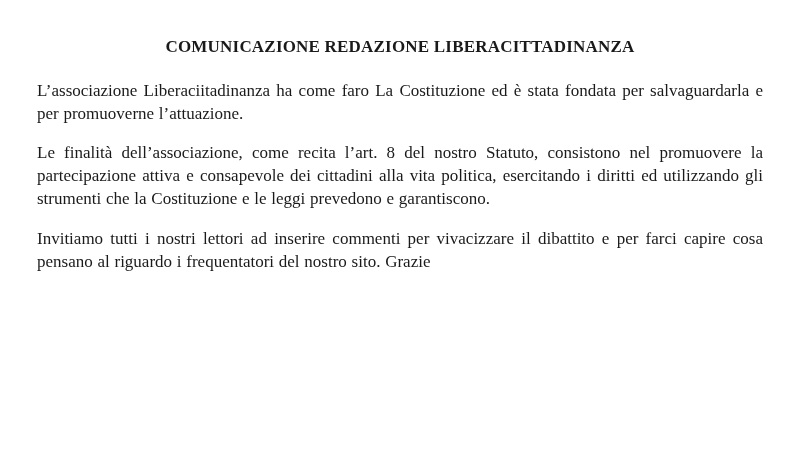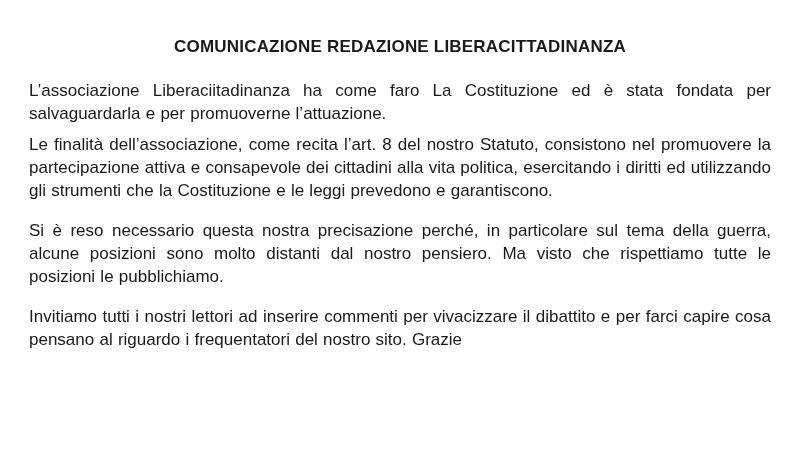--- a/index.html
+++ b/index.html
@@ -11,58 +11,57 @@
     height: 466px;
     background: #ffffff;
     overflow: hidden;
   }
   .page {
     box-sizing: border-box;
     width: 800px;
     height: 466px;
     padding: 36px 21px 0 21px;
     background: #ffffff;
-    font-family: Liberation Sans, sans-serif;
+    font-family: Liberation Serif, serif;
     color: #1a1a1a;
   }
   .doc-title {
     margin: 0 0 22px 0;
     font-size: 17px;
     line-height: 21px;
     font-weight: bold;
     text-align: center;
     letter-spacing: 0.2px;
   }
   .para-block {
     margin: 0;
   }
   .para-block + .para-block {
     margin-top: 17px;
   }
   .para-block p {
-    margin: 8px;
+    margin: 16px;
     font-size: 17px;
     line-height: 23px;
     text-align: justify;
     word-spacing: 0.5px;
   }
 </style>
 </head>
 <body>
 
 <div class="page">
 
   <h1 class="doc-title">COMUNICAZIONE REDAZIONE LIBERACITTADINANZA</h1>
 
   <div class="para-block">
     <p>L’associazione Liberaciitadinanza ha come faro La Costituzione ed è stata fondata per salvaguardarla e per promuoverne l’attuazione.</p>
     <p>Le finalità dell’associazione, come recita l’art. 8 del nostro Statuto, consistono nel promuovere la partecipazione attiva e consapevole dei cittadini alla vita politica, esercitando i diritti ed utilizzando gli strumenti che la Costituzione e le leggi prevedono e garantiscono.</p>
   </div>
 
   <div class="para-block">
-    <p>Si è reso necessario questa nostra precisazione perché, in particolare sul tema della guerra, alcune posizioni sono  molto distanti dal nostro pensiero. Ma visto che rispettiamo tutte le posizioni le pubblichiamo.</p>
   </div>
 
   <div class="para-block">
     <p>Invitiamo tutti i nostri lettori ad inserire commenti per vivacizzare il dibattito e per farci capire cosa pensano al riguardo i frequentatori del nostro sito. Grazie</p>
   </div>
 
 </div>
 
 </body></html>

